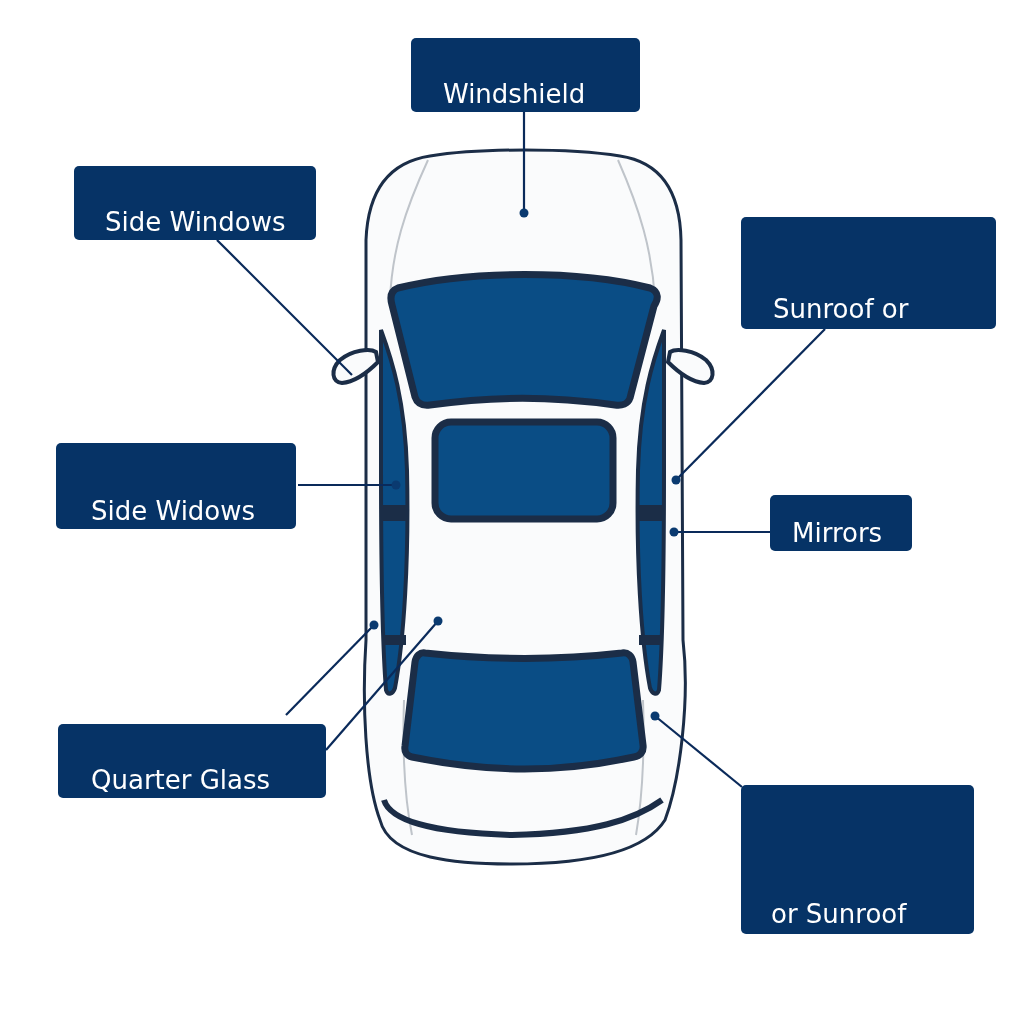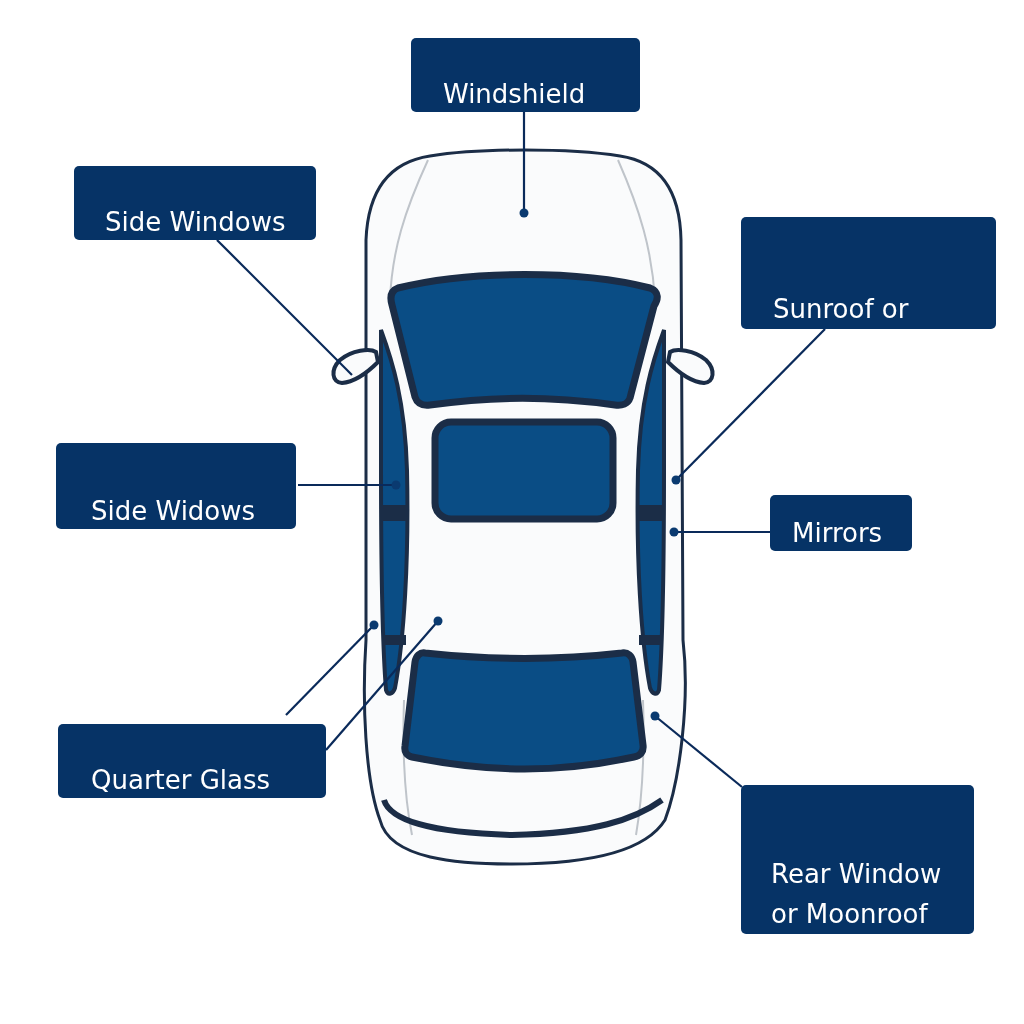--- a/index.html
+++ b/index.html
@@ -85,15 +85,14 @@
 <div id="lb-side-widows" class="label-box">
   <span>Side Widows</span>
 </div>
 <div id="lb-mirrors" class="label-box">
   <span>Mirrors</span>
 </div>
 <div id="lb-quarter" class="label-box">
   <span>Quarter Glass</span>
 </div>
 <div id="lb-rear" class="label-box">
-  <span>Rear Window</span>
-  <span>or Moonroof</span>
+  <span>or Sunroof</span>
 </div>
 
 </body></html>

